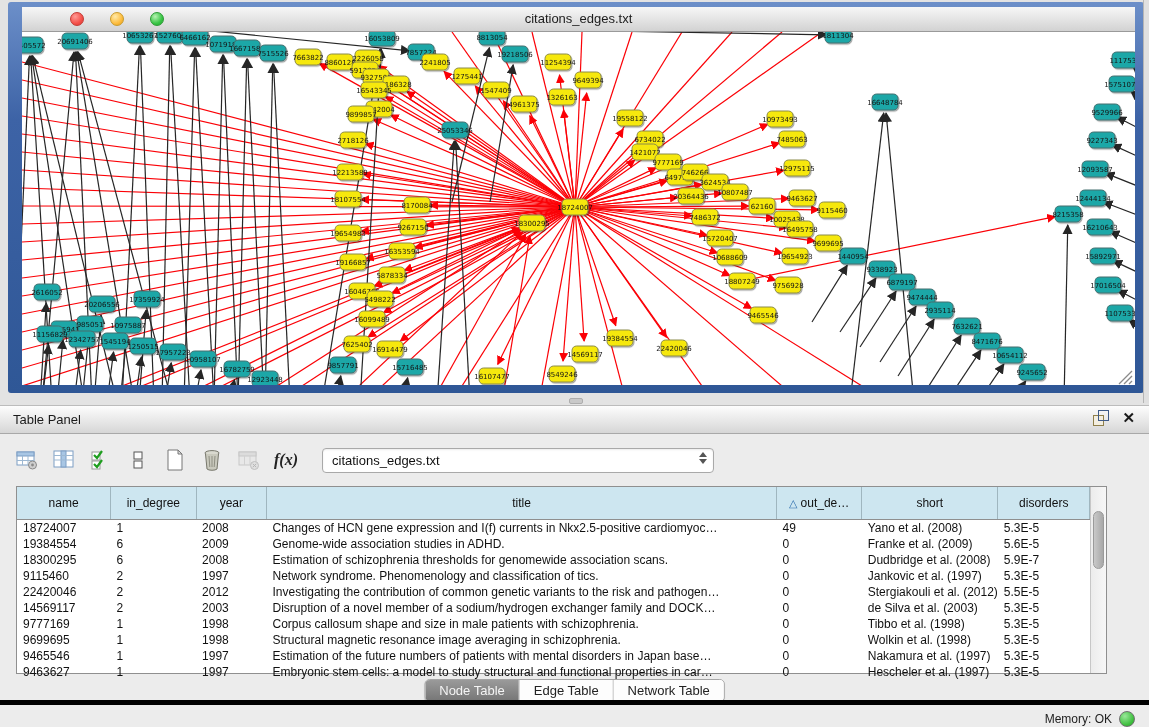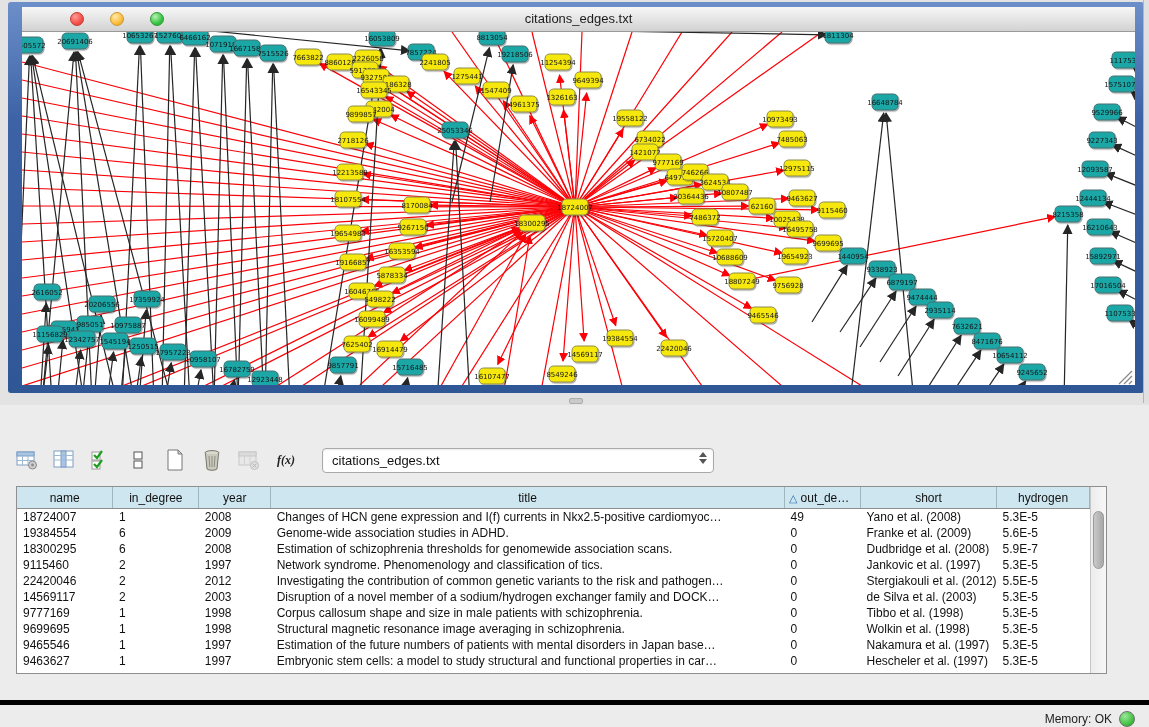--- a/index.html
+++ b/index.html
@@ -31,34 +31,34 @@
     border-top:1px solid #bcbcbc;border-bottom:1px solid #a8a8a8;}
   #tp-header .tp-title{position:absolute;left:13px;top:6px;font-size:13px;color:#1b1b1b;}
   #tp-header .tp-actions{position:absolute;right:14px;top:4px;display:flex;gap:14px;align-items:center;}
   .float-icon{width:16px;height:16px;position:relative;}
   .float-icon .sq1{position:absolute;left:1px;top:5px;width:9px;height:9px;border:1.5px solid #8f7f4a;background:#f3eee0;}
   .float-icon .sq2{position:absolute;left:6px;top:0;width:9px;height:9px;border:1.5px solid #3e5a88;background:transparent;}
   .close-x{font-size:15px;font-weight:bold;color:#1a1a1a;line-height:16px;}
 
   #tp-toolbar{position:absolute;left:14px;top:40px;height:30px;display:flex;align-items:center;gap:11px;}
   .tbtn{width:26px;height:26px;display:flex;align-items:center;justify-content:center;}
-  .fx{font-family:"Liberation Serif",serif;font-style:italic;font-weight:bold;font-size:12px;color:#222;}
+  .fx{font-family:"Liberation Serif",serif;font-style:italic;font-weight:bold;font-size:16px;color:#222;}
   #combo{margin-left:12px;width:392px;height:25px;box-sizing:border-box;background:#fff;border:1px solid #a9a9a9;
     border-radius:4px;display:flex;align-items:center;position:relative;box-shadow:inset 0 1px 2px rgba(0,0,0,.08);}
   #combo .combo-value{padding-left:9px;font-size:13px;color:#111;}
   #combo .stepper{position:absolute;right:6px;top:3px;display:flex;flex-direction:column;gap:2px;}
   #combo .stepper span{width:0;height:0;border-left:4px solid transparent;border-right:4px solid transparent;}
   #combo .stepper .up{border-bottom:5px solid #555;}
   #combo .stepper .dn{border-top:5px solid #555;}
 
   #tbl-wrap{position:absolute;left:16px;top:81px;width:1091px;height:188px;background:#fff;border:1px solid #8f8f8f;
     box-sizing:border-box;display:flex;}
   #node-table{border-collapse:collapse;table-layout:fixed;font-size:12px;color:#111;height:min-content;}
   #node-table th{background:#cde6f0;border-right:1px solid #9fb6bf;border-bottom:1px solid #8f8f8f;
-    font-weight:normal;font-size:12px;height:21px;padding:0 4px;text-align:center;overflow:hidden;white-space:nowrap;}
+    font-weight:normal;font-size:12px;height:32px;padding:0 12px;text-align:center;overflow:hidden;white-space:nowrap;}
   #node-table th.sorted{text-align:left;}
   #node-table th .sort-tri{color:#2f6fae;font-size:11px;}
   #node-table td{height:16px;padding:0 0 0 6px;border:none;white-space:nowrap;overflow:hidden;text-overflow:clip;}
   #vscroll{width:15px;background:linear-gradient(90deg,#ececec,#f7f7f7);border-left:1px solid #c7c7c7;position:relative;}
   #vscroll .thumb{position:absolute;left:2px;right:2px;top:24px;height:56px;border-radius:6px;
     background:linear-gradient(90deg,#c9c9c9,#a8a8a8);border:1px solid #9a9a9a;}
 
   #tp-tabs{position:absolute;left:50%;transform:translateX(-50%);top:274px;display:flex;height:21px;
     border:1px solid #a5a5a5;border-radius:5px;overflow:hidden;background:#fff;box-shadow:0 1px 1px rgba(0,0,0,.15);}
   .seg{padding:0 14px;font-size:13px;display:flex;align-items:center;color:#222;background:#fdfdfd;border-right:1px solid #b5b5b5;}
@@ -733,20 +733,30 @@
             <line x1="1107" y1="352" x2="1110" y2="349"></line>
           </g>
         </svg>
       </div>
     </div>
   </div>
   <div id="right-sliver"></div>
   <div id="splitter-dot"></div>
 
   <div id="table-panel">
+    <div id="tp-header">
+      <span class="tp-title">Table Panel</span>
+      <span class="tp-actions">
+        <span class="float-icon">
+            <span class="sq1"></span>
+            <span class="sq2"></span>
+          </span>
+        <span class="close-x">✕</span>
+      </span>
+    </div>
 
     <div id="tp-toolbar">
       <span class="tbtn">
         <svg class="mini" width="24" height="24">
             <rect x="2" y="4" width="17" height="13" fill="#fff" stroke="#7d9ec4"></rect>
             <rect x="2" y="4" width="17" height="4" fill="#a8c6e4" stroke="#7d9ec4"></rect>
             <line x1="7.5" y1="8" x2="7.5" y2="17" stroke="#9db8d2"></line>
             <line x1="13" y1="8" x2="13" y2="17" stroke="#9db8d2"></line>
             <line x1="2" y1="12.5" x2="19" y2="12.5" stroke="#9db8d2"></line>
             <circle cx="17.5" cy="17" r="4" fill="#cfcfcf" stroke="#8a8a8a"></circle>
@@ -825,21 +835,21 @@
             <col style="width: 93px;">
           </colgroup>
           <thead>
             <tr>
               <th>name</th>
               <th>in_degree</th>
               <th>year</th>
               <th>title</th>
               <th class="sorted"><span class="sort-tri">△ </span>out_de…</th>
               <th>short</th>
-              <th>hydrogen</th>
+              <th>disorders</th>
             </tr>
           </thead>
           <tbody>
             <tr>
               <td>18724007</td>
               <td>1</td>
               <td>2008</td>
               <td>Changes of HCN gene expression and I(f) currents in Nkx2.5-positive cardiomyoc…</td>
               <td>49</td>
               <td>Yano et al. (2008)</td>
@@ -926,20 +936,25 @@
               <td>Hescheler et al. (1997)</td>
               <td>5.3E-5</td>
             </tr>
           </tbody>
         </table>
       <div id="vscroll">
         <div class="thumb"></div>
       </div>
     </div>
 
+    <div id="tp-tabs">
+        <div class="seg active">Node Table</div>
+        <div class="seg">Edge Table</div>
+        <div class="seg">Network Table</div>
+      </div>
 
     <div id="statusbar">
       <span id="memory">
         <span>Memory: OK</span>
         <span class="dot"></span>
       </span>
     </div>
   </div>
 
 </div>

